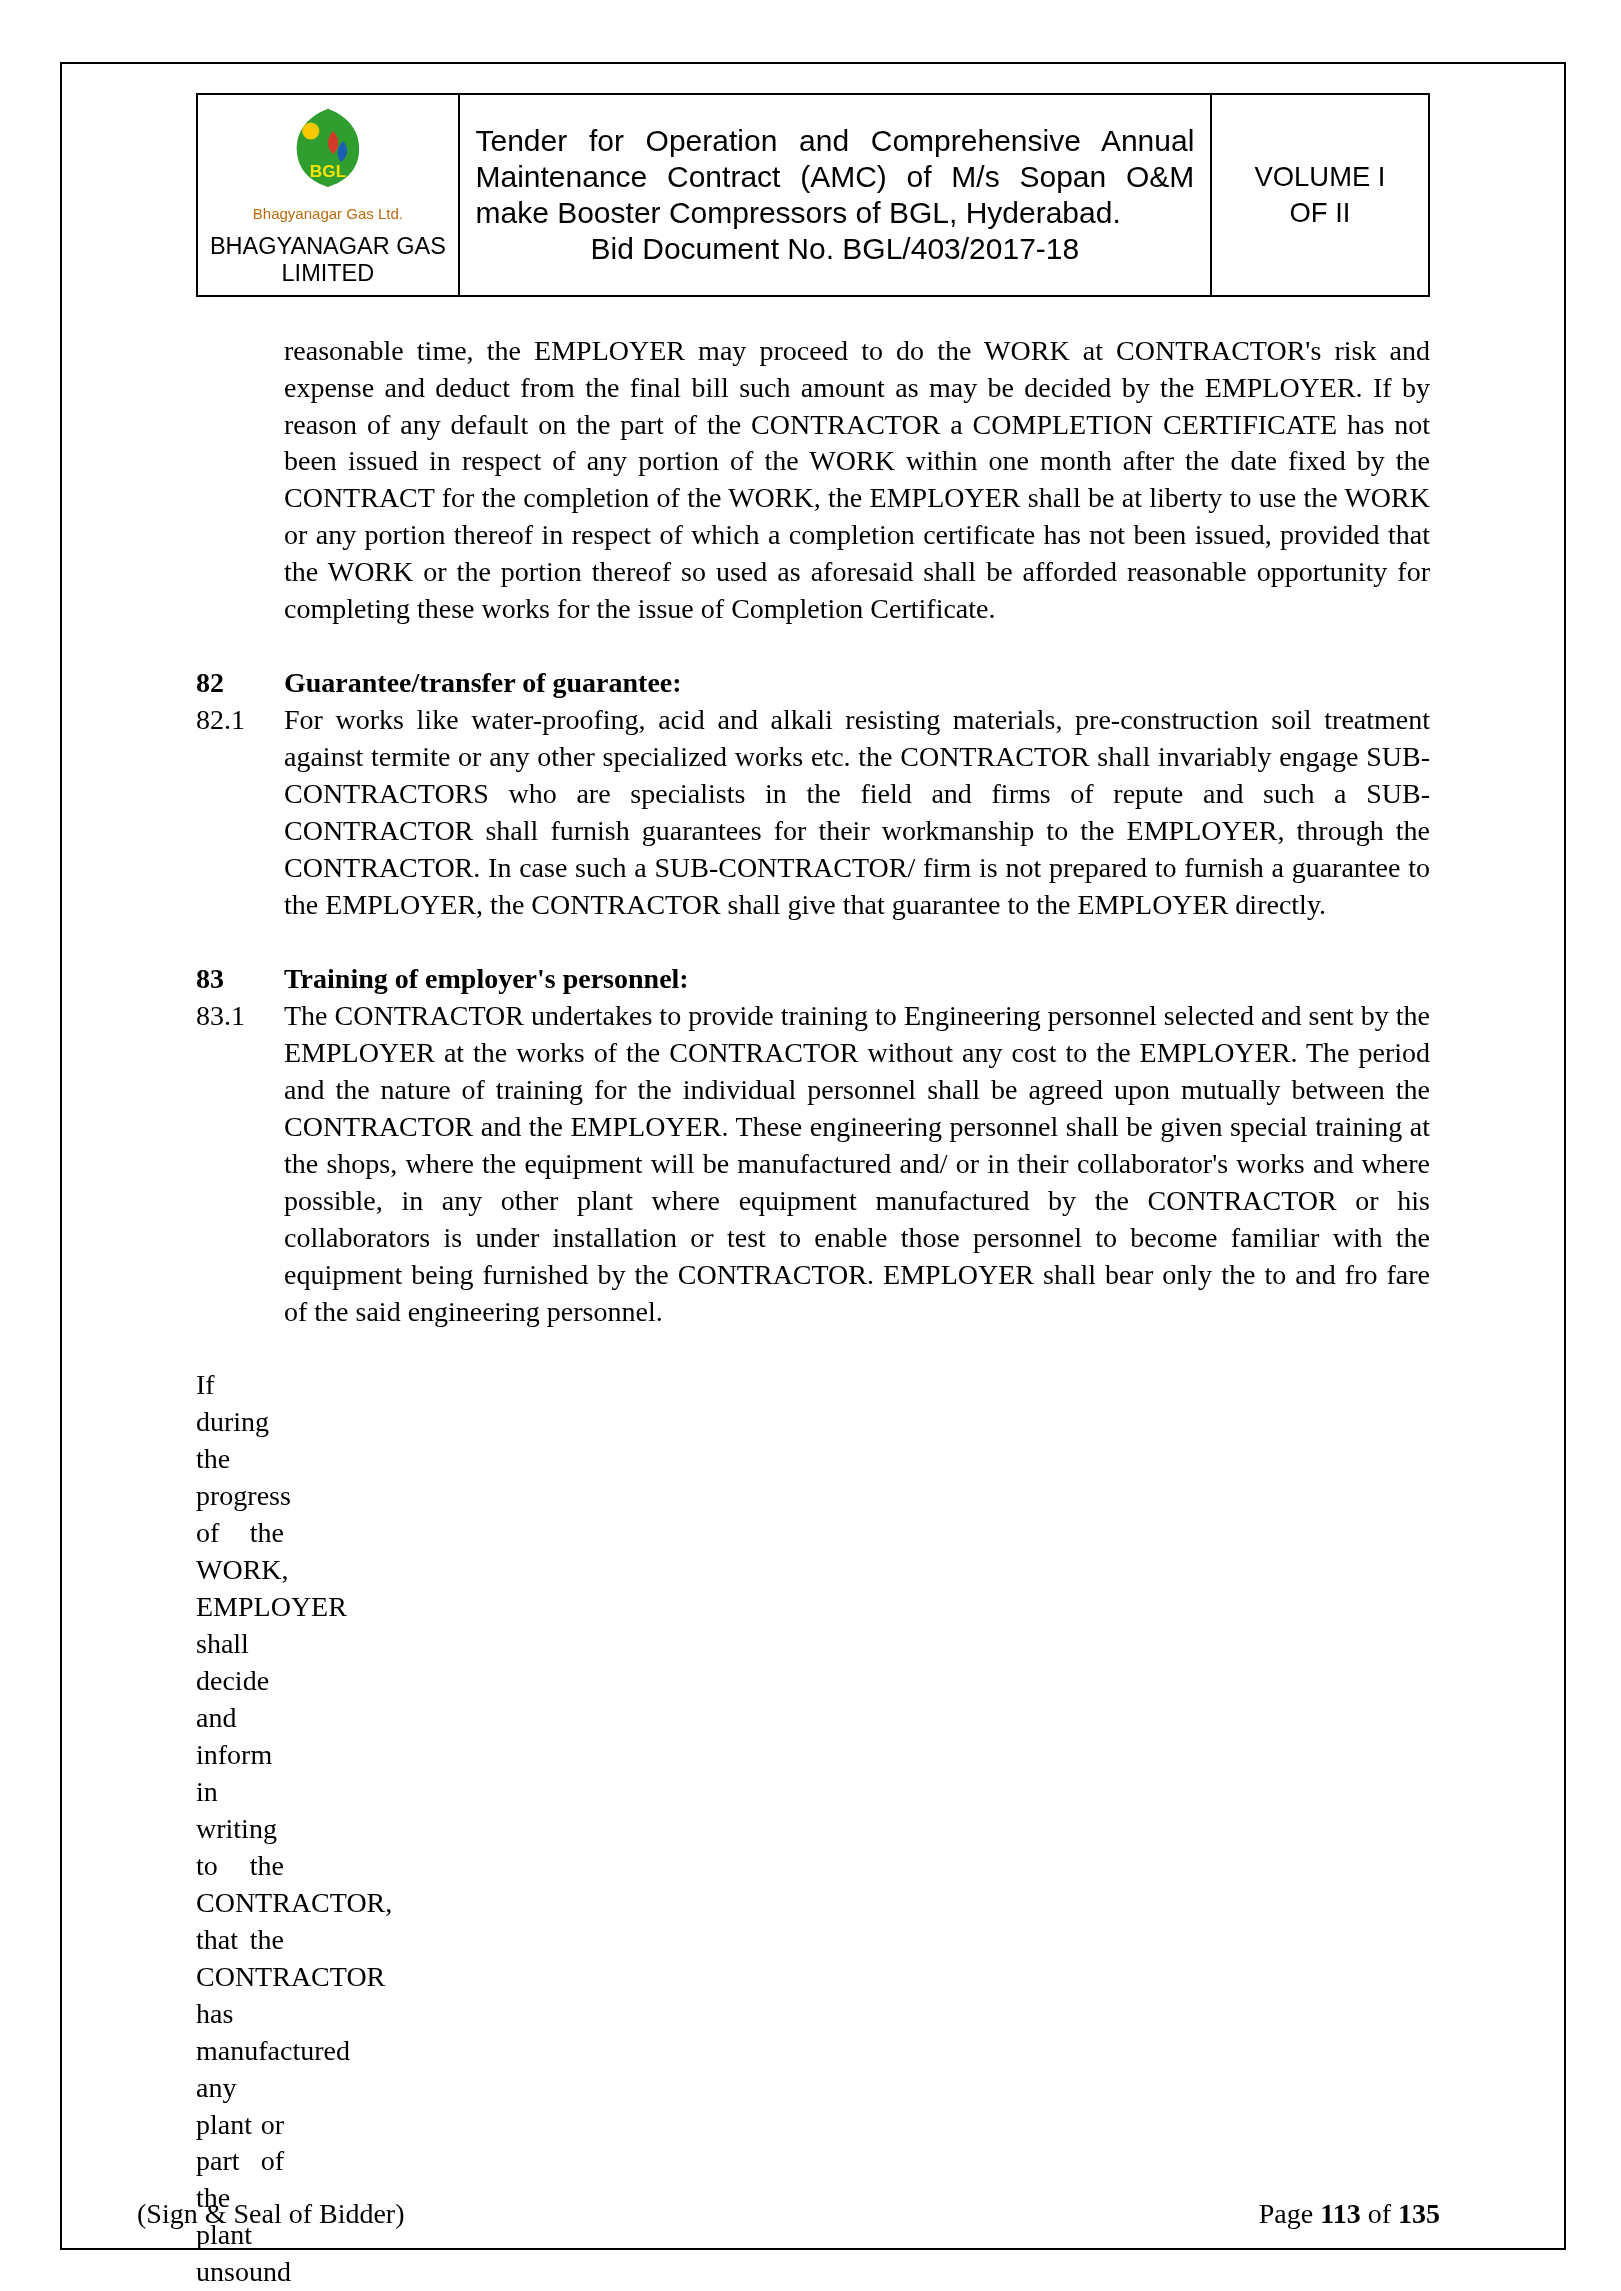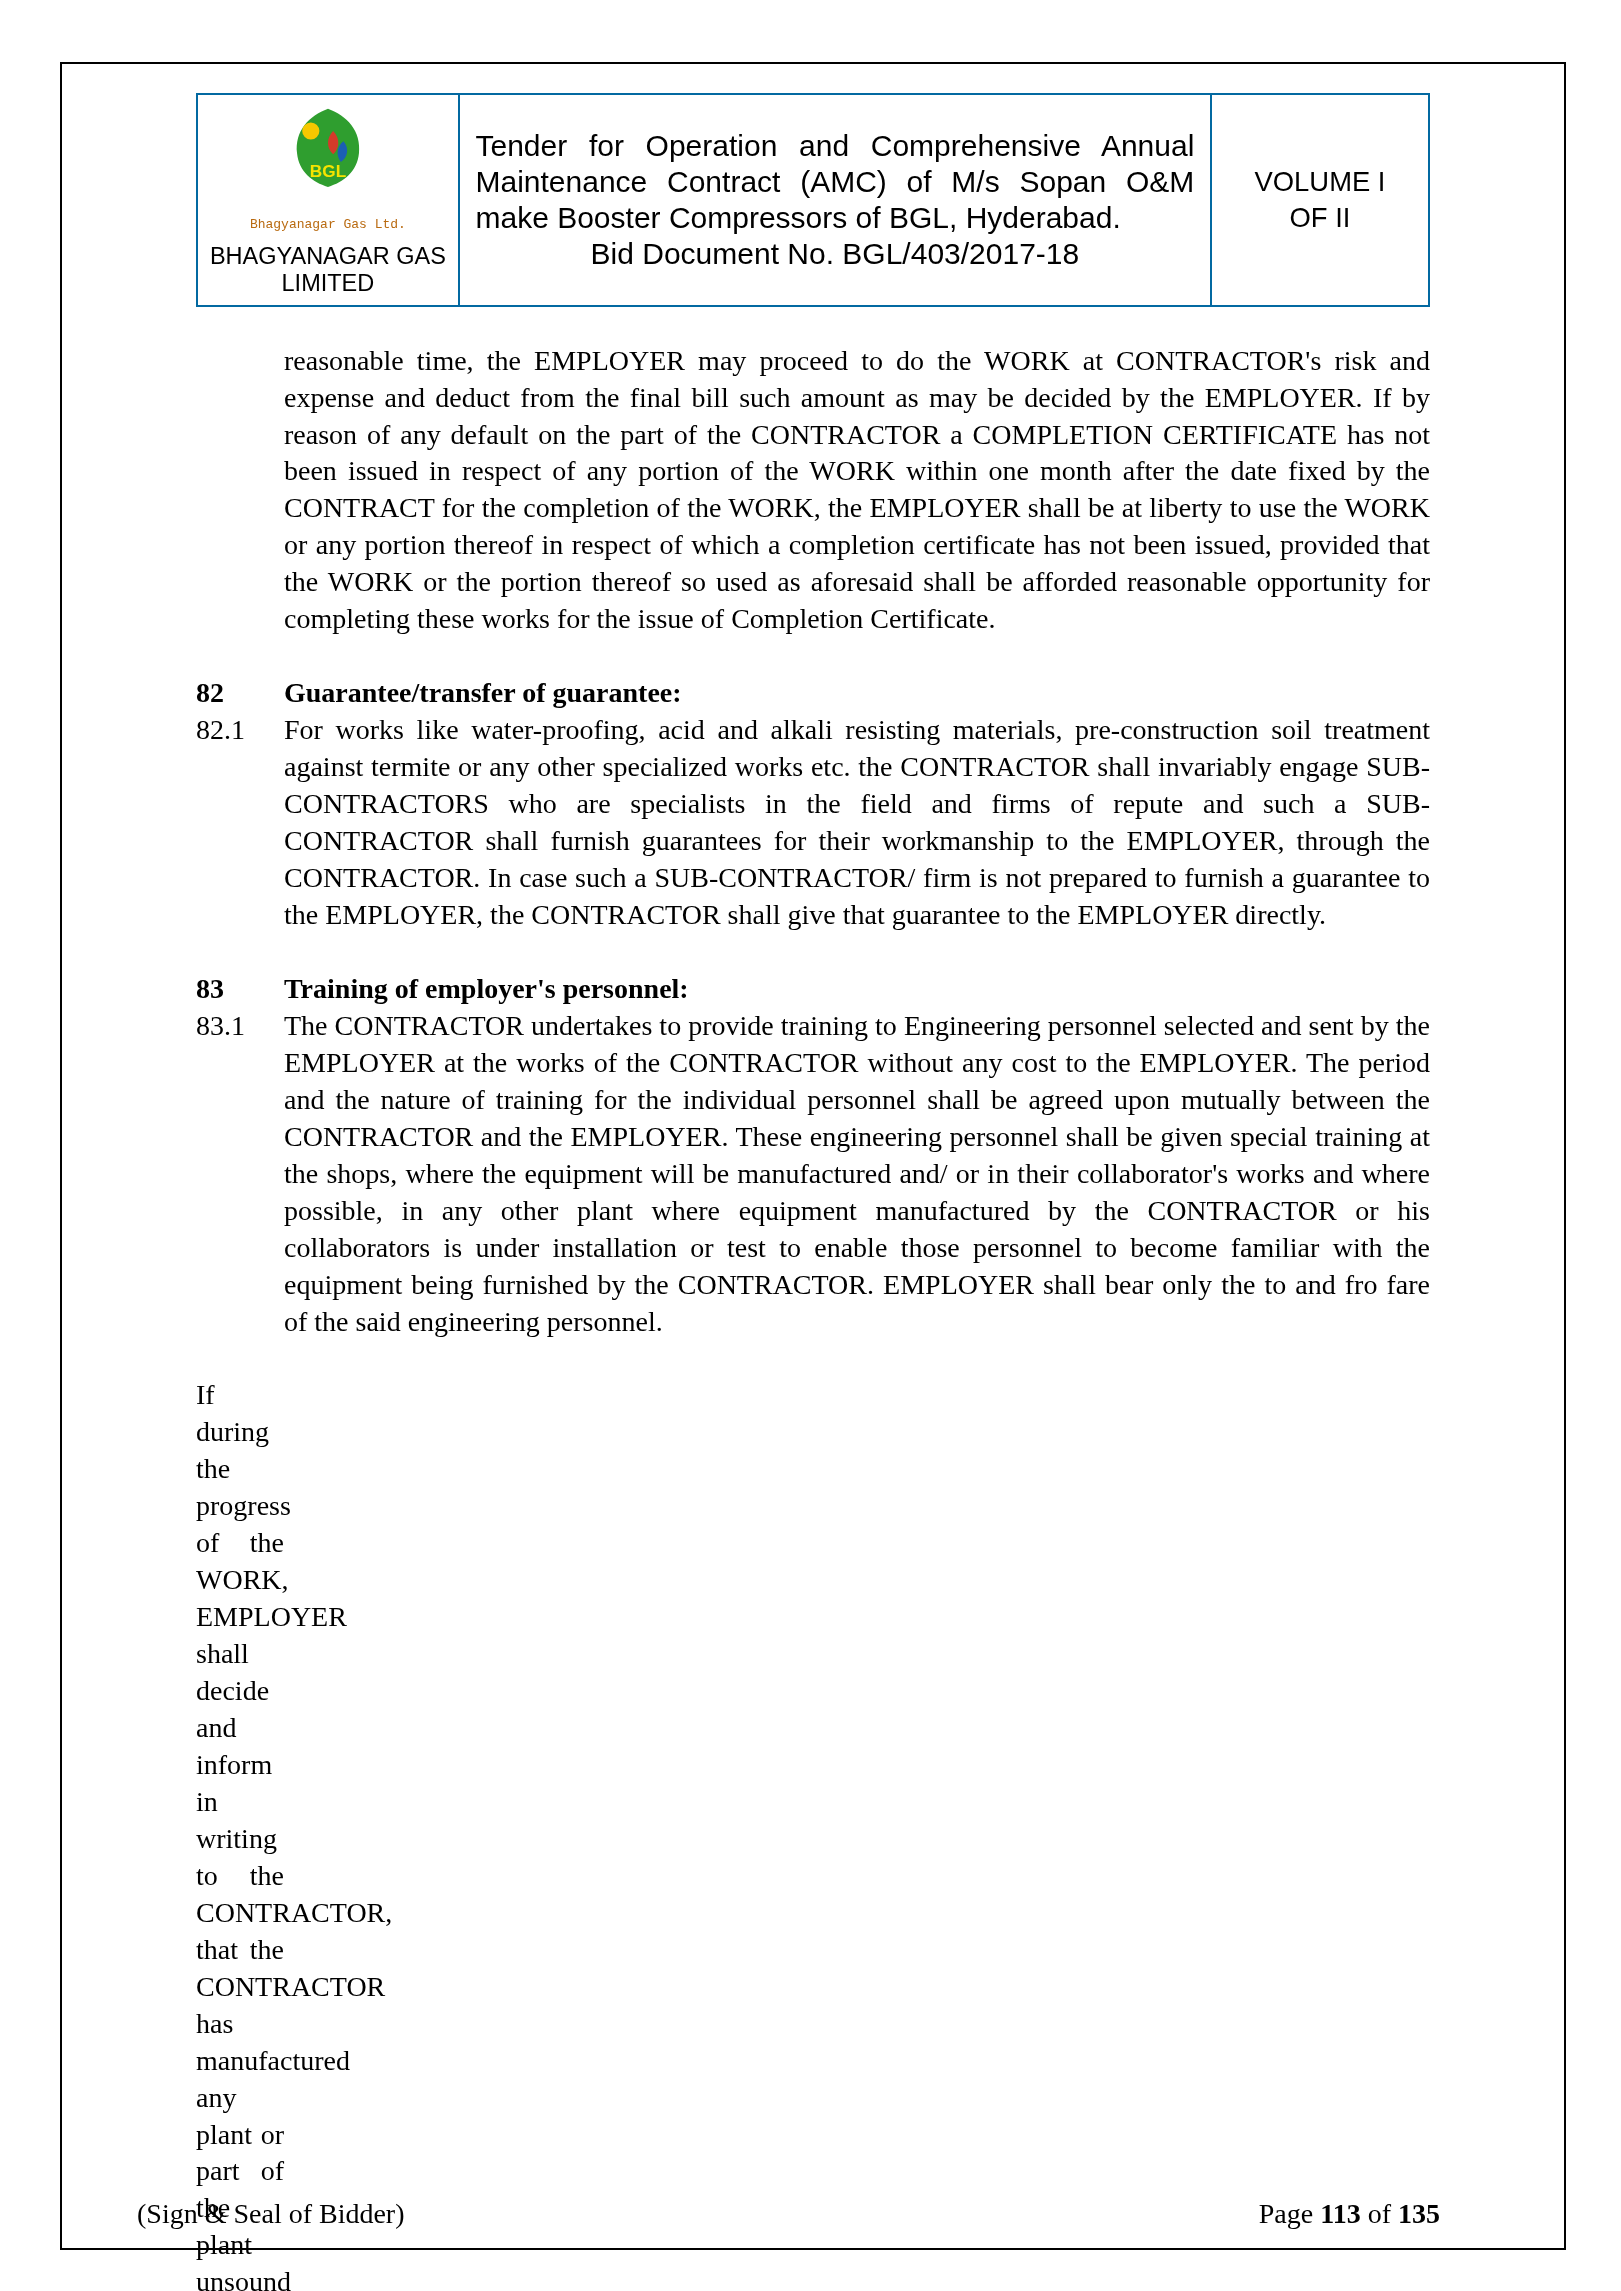--- a/index.html
+++ b/index.html
@@ -8,36 +8,36 @@
     font-family: "Liberation Serif", serif; color: #000;
     margin: 0 auto; overflow: hidden;
   }
   .frame {
     position: absolute; left: 60px; top: 62px; width: 1502px; height: 2184px;
     border: 2px solid #000;
   }
   .inner { padding: 29px 134px 0 134px; }
 
   table.hdr { width: 100%; border-collapse: collapse; table-layout: fixed; }
-  table.hdr td { border: 2px solid #0369a1; vertical-align: middle; }
+  table.hdr td { border: 2px solid #000000; vertical-align: middle; }
   td.cell-logo { width: 248px; text-align: center; padding: 9.8px 5.9px 7.8px 5.9px; }
   td.cell-title {
     font-family: "Liberation Sans", sans-serif; font-size: 30px; line-height: 1.19;
     padding: 7.8px 15.7px;
   }
   td.cell-volume {
     width: 214px; text-align: center; font-family: "Liberation Sans", sans-serif;
     font-size: 27.4px; line-height: 1.3; border-radius: 28px;
   }
   .title-main { text-align: justify; }
   .title-bid  { text-align: center; }
 
   .logo-caption {
-    font-family: Liberation Mono, monospace; font-size: 13px; color: #b96a10;
-    margin-top: 13px;
+    font-family: Liberation Sans, sans-serif; font-size: 15px; color: #b96a10;
+    margin-top: 1px;
   }
   .org-name {
     font-family: "Liberation Sans", sans-serif; font-size: 23.5px; line-height: 1.15;
     margin-top: 11px;
   }
 
   .content { font-size: 28px; line-height: 1.32; text-align: justify; margin-top: 16px; }
   p { margin: 0; }
   .intro { margin: 36px 0 0 88px; }
   .sec { margin-top: 37px; }

